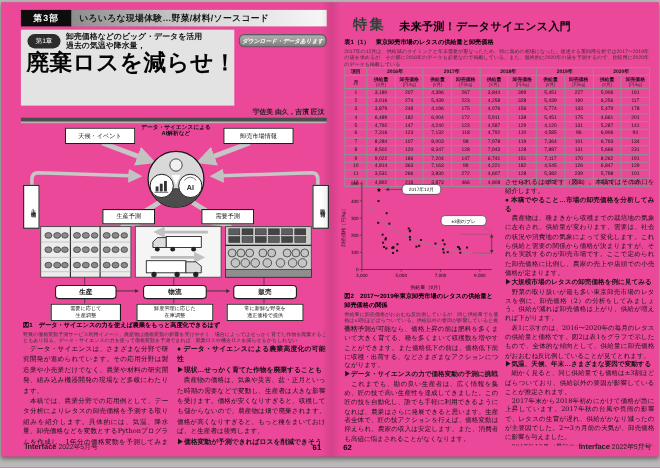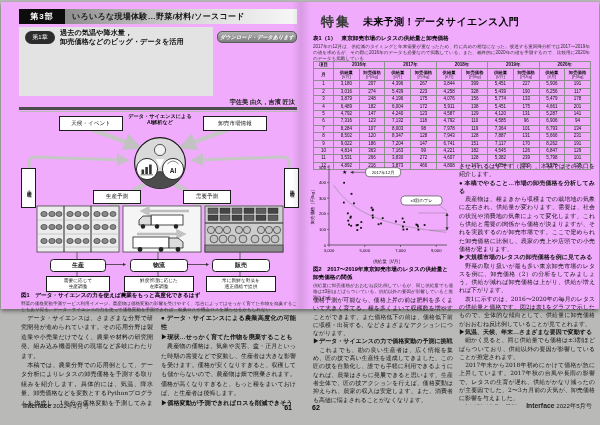--- a/index.html
+++ b/index.html
@@ -1,18 +1,18 @@
 <!DOCTYPE html>
 <html><head>
 <meta charset="utf-8">
 <style>
   html,body{margin:0;padding:0;}
   body{width:600px;height:425px;background:#b9b9b7;position:relative;overflow:hidden;
        font-family:"Liberation Sans",sans-serif;-webkit-font-smoothing:antialiased;}
-  .spread{position:absolute;left:1px;top:2px;width:598px;height:307px;background:#f0abfc;
+  .spread{position:absolute;left:1px;top:2px;width:598px;height:413px;background:#ec4899;
           box-shadow:0 2px 4px rgba(0,0,0,.45);}
   .gutter{position:absolute;left:291px;top:0;width:18px;height:100%;
           background:linear-gradient(to right,rgba(0,0,0,0),rgba(0,0,0,.10) 50%,rgba(0,0,0,0));pointer-events:none;}
   .page{position:absolute;top:0;width:300px;height:417px;}
   .page-left{left:0;}
   .page-right{left:300px;}
 
   
   .part-banner{position:absolute;left:18px;top:7px;width:278px;height:15px;display:flex;}
   .part-badge{background:#0d0d0d;color:#fff;font-size:8px;font-weight:bold;width:46px;
@@ -57,21 +57,21 @@
   .col-l2{left:160px;top:311px;width:135px;height:93px;}
 
   .footer{position:absolute;bottom:8px;font-size:6.2px;color:#222;}
   .foot-brand{font-weight:bold;font-size:6.8px;}
   .fl-left{left:22px;}
   .fl-num-left{right:9px;bottom:8px;position:absolute;font-size:7px;font-weight:bold;}
   .fr-num{left:11px;bottom:8px;position:absolute;font-size:7px;font-weight:bold;}
   .fr-right{right:9px;}
 
   
-  .feature-line{position:absolute;left:20px;top:11px;display:flex;align-items:center;}
+  .feature-line{position:absolute;left:20px;top:11px;display:flex;align-items:flex-end;}
   .feature-label{font-size:13px;font-weight:900;color:#3a3a3a;letter-spacing:2px;
                  text-shadow:0 0 .5px #888;}
   .feature-title{font-size:10px;font-weight:900;color:#050505;margin-left:12px;letter-spacing:.3px;}
   .tbl-caption{position:absolute;left:12px;top:33px;width:277px;}
   .lettuce-table{position:absolute;left:12px;top:59px;width:278px;border-collapse:collapse;table-layout:fixed;}
   .lettuce-table th,.lettuce-table td{border:.6px solid #8f8f8f;font-weight:normal;
       font-size:4.5px;text-align:center;padding:0;color:#111;height:6.4px;line-height:6.4px;}
   .lettuce-table thead th{font-weight:bold;}
   .lettuce-table .unit{font-size:4.1px;line-height:4.8px;display:block;font-weight:normal;color:#333;}
   .lettuce-table .lbl{font-size:4.4px;line-height:5px;display:block;font-weight:bold;}
@@ -89,26 +89,27 @@
   <div class="page page-left">
 
     <div class="part-banner">
       <div class="part-badge">第3部</div>
       <div class="part-strip">いろいろな現場体験…野菜/材料/ソースコード</div>
     </div>
 
     <div class="title-panel"></div>
     <div class="chapter-badge">第1章</div>
     <div class="chapter-sub">
+      <div>卸売価格などのビッグ・データを活用</div>
       <div>過去の気温や降水量，</div>
-      <div>卸売価格などのビッグ・データを活用</div>
     </div>
     <div class="dl-badge">ダウンロード・データあります</div>
 
     <div class="main-title">
+      <div>廃棄ロスを減らせ！</div>
     </div>
 
     <div class="authors">宇佐美 由久，吉濱 匠汰</div>
     <div class="rule">
         <div class="r1"></div>
         <div class="r2"></div>
       </div>
 
     <div class="fig1">
       <svg width="276" height="178" viewBox="0 0 276 178">

